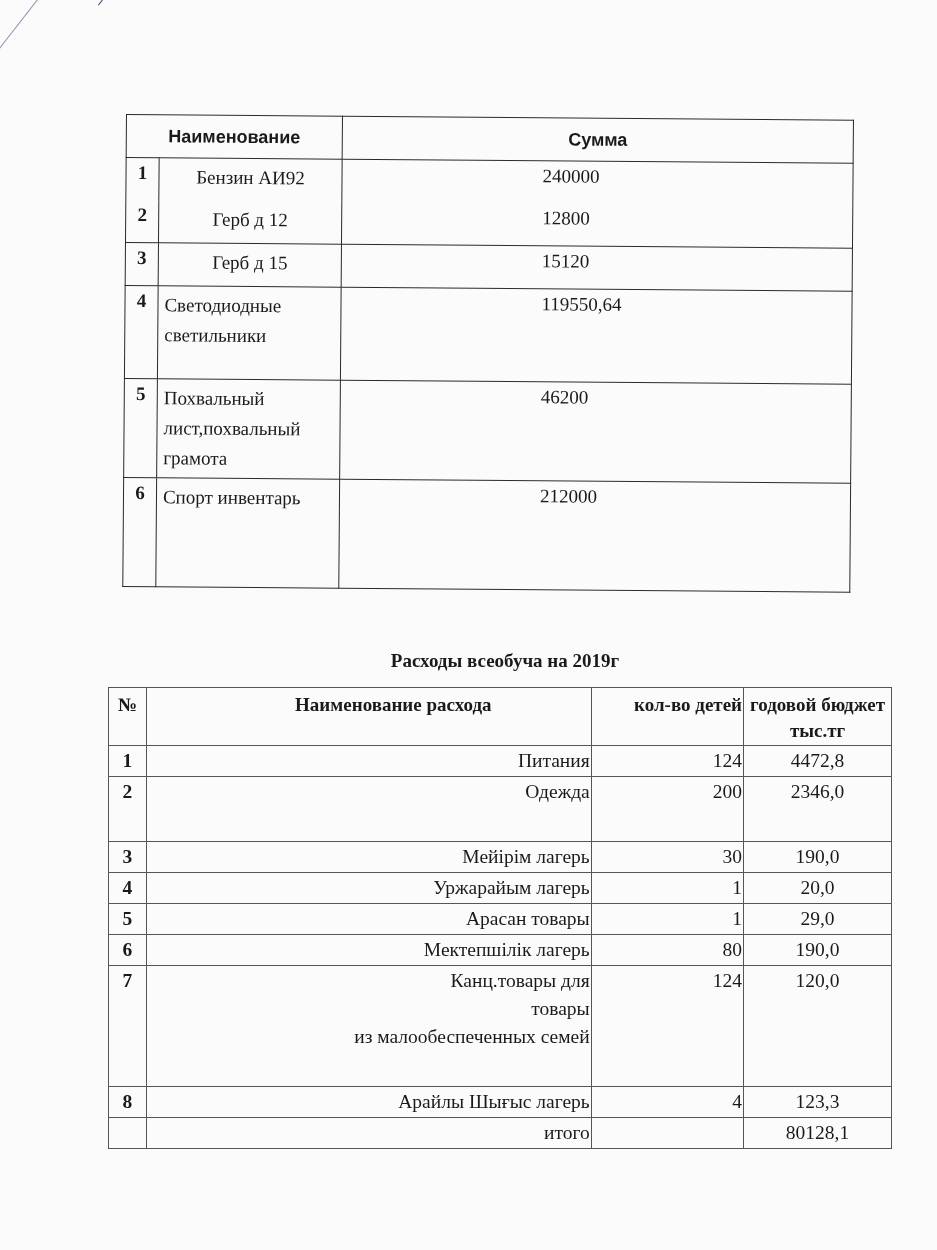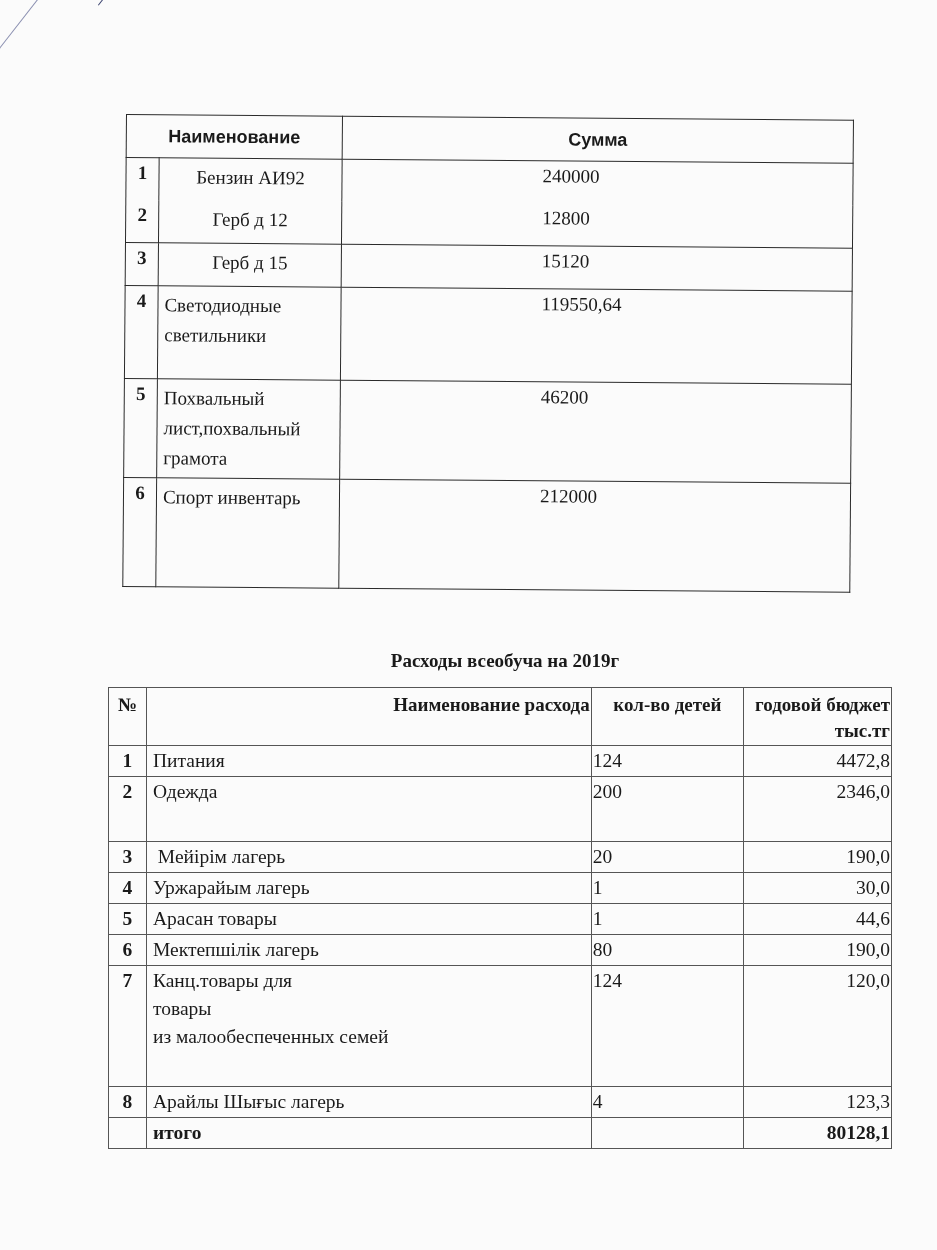--- a/index.html
+++ b/index.html
@@ -34,32 +34,32 @@
     #t1 tr.r6 td { height: 100px; }
 
     
     #t2-title {
       position: absolute; left: 0; width: 910px; top: 650px; text-align: center;
       font-weight: bold; font-size: 19px; padding-left: 100px; box-sizing: border-box;
     }
 
     
     #t2 { left: 108px; top: 687px; width: 784px; font-size: 19.5px; }
-    #t2 td, #t2 th { border: 1.5px solid #555; }
+    #t2 td, #t2 th { border: 1.5px solid #555; text-align: right; }
     #t2 th { font-weight: bold; font-size: 19px; line-height: 26px; vertical-align: top; padding-top: 4px; }
     #t2 .n { width: 36px; text-align: center; font-weight: bold; }
     #t2 .nm { width: 410px; padding-left: 6px; }
     #t2 .kids { width: 156px; }
-    #t2 .bud { width: 150px; text-align: right; margin-top: 12px; }
+    #t2 .bud { width: 150px; text-align: center; margin-top: 12px; }
     #t2 td { line-height: 28px; }
-    #t2 th.nm { text-align: right; padding-left: 50px; }
+    #t2 th.nm { text-align: center; padding-left: 50px; }
     #t2 tr.head th { height: 52px; }
     #t2 tr.tall td { height: 62px; }
     #t2 tr.r7 td { height: 118px; }
-    #t2 td.bold { font-weight: bold; }
+    #t2 td.bold { font-weight: normal; }
   </style>
 </head>
 <body>
 
 <div class="scratch"></div>
 <div class="scratch2"></div>
 
 <table id="t1">
   <tbody>
       <tr>
@@ -117,34 +117,34 @@
   </tr>
   <tr class="tall">
     <td class="n">2</td>
     <td class="nm">Одежда</td>
     <td class="kids">200</td>
     <td class="bud">2346,0</td>
   </tr>
   <tr>
     <td class="n">3</td>
     <td class="nm" style="white-space:pre"> Мейірім лагерь</td>
-    <td class="kids">20</td>
+    <td class="kids">30</td>
     <td class="bud">190,0</td>
   </tr>
   <tr>
     <td class="n">4</td>
     <td class="nm">Уржарайым лагерь</td>
     <td class="kids">1</td>
-    <td class="bud">30,0</td>
+    <td class="bud">20,0</td>
   </tr>
   <tr>
     <td class="n">5</td>
     <td class="nm">Арасан товары</td>
     <td class="kids">1</td>
-    <td class="bud">44,6</td>
+    <td class="bud">29,0</td>
   </tr>
   <tr>
     <td class="n">6</td>
     <td class="nm">Мектепшілік лагерь</td>
     <td class="kids">80</td>
     <td class="bud">190,0</td>
   </tr>
   <tr class="r7">
     <td class="n">7</td>
     <td class="nm">

